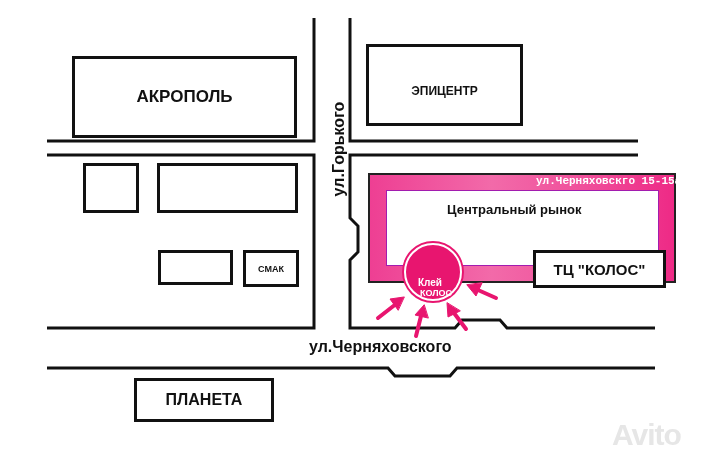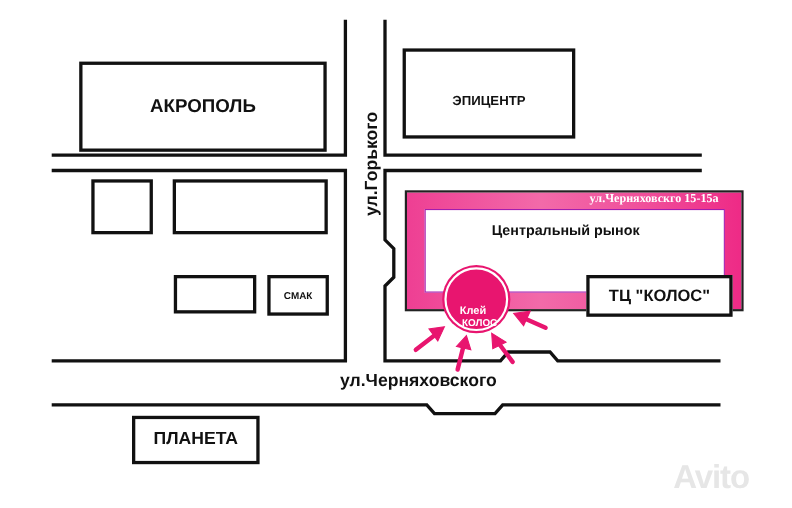--- a/index.html
+++ b/index.html
@@ -4,21 +4,21 @@
 <style>
   html, body { margin:0; padding:0; background:#ffffff; }
   body { width:720px; height:462px; position:relative; overflow:hidden; font-family:"Liberation Sans", sans-serif; }
   #map { position:absolute; left:0; top:0; width:720px; height:462px; }
   .lbl { position:absolute; font-family:"Liberation Sans", sans-serif; font-weight:bold; color:#111; white-space:nowrap; }
   .bld { position:absolute; border:3px solid #111; background:#fff; box-sizing:border-box; display:flex; align-items:center; justify-content:center; }
   .bld span { font-family:"Liberation Sans", sans-serif; font-weight:bold; color:#111; }
   .pinkframe { position:absolute; left:368px; top:173px; width:308px; height:110px; box-sizing:border-box; border:2px solid #222;
     background:linear-gradient(90deg,#ee3f93 0%, #f26aa9 40%, #f0509b 70%, #ee2a86 100%); }
   .inner { position:absolute; left:386px; top:190px; width:273px; height:76px; box-sizing:border-box; border:1px solid #a21caf; background:#fff; }
-  .addr { position:absolute; left:536px; top:175px; font-size:11px; color:#fff; font-weight:bold; font-family:Liberation Serif, serif; }
+  .addr { position:absolute; left:536px; top:175px; font-size:11px; color:#fff; font-weight:bold; font-family:Liberation Mono, monospace; }
   .badge { position:absolute; left:404px; top:243px; width:54px; height:54px; border-radius:50%; background:#e8156f; border:2px solid #fff; box-shadow:0 0 0 2px #e8156f;
     display:flex; flex-direction:column; align-items:center; justify-content:flex-end; color:#fff; font-weight:bold; line-height:11px; }
   .badge .l1 { font-size:10px; margin-left:-6px; }
   .badge .l2 { font-size:9px; margin-left:6px; }
   .avito { position:absolute; left:612px; top:418px; font-size:30px; color:#e6e6e6; font-weight:bold; font-family:"Liberation Sans", sans-serif; letter-spacing:-1px; }
 </style>
 </head>
 <body>
 
 <svg id="map" viewBox="0 0 720 462" xmlns="http://www.w3.org/2000/svg">
@@ -39,21 +39,21 @@
 </div>
 <div class="bld" style="left:366px;top:44px;width:157px;height:82px;">
   <span style="font-size:12px;margin-top:12px;">ЭПИЦЕНТР</span>
 </div>
 <div class="bld" style="left:83px;top:163px;width:56px;height:50px;"></div>
 <div class="bld" style="left:157px;top:163px;width:141px;height:50px;"></div>
 <div class="bld" style="left:158px;top:250px;width:75px;height:35px;"></div>
 <div class="bld" style="left:243px;top:250px;width:56px;height:37px;">
   <span style="font-size:9px;">СМАК</span>
 </div>
-<div class="bld" style="left:120px;top:378px;width:116px;height:44px;">
+<div class="bld" style="left:134px;top:378px;width:140px;height:44px;">
   <span style="font-size:16px;">ПЛАНЕТА</span>
 </div>
 
 <div class="pinkframe"></div>
 <div class="addr">ул.Черняховскго 15-15а</div>
 <div class="inner">
   <span class="lbl" style="left:60px;top:11px;font-size:13px;">Центральный рынок</span>
 </div>
 <div class="bld" style="left:533px;top:250px;width:133px;height:38px;">
   <span style="font-size:15px;">ТЦ "КОЛОС"</span>

